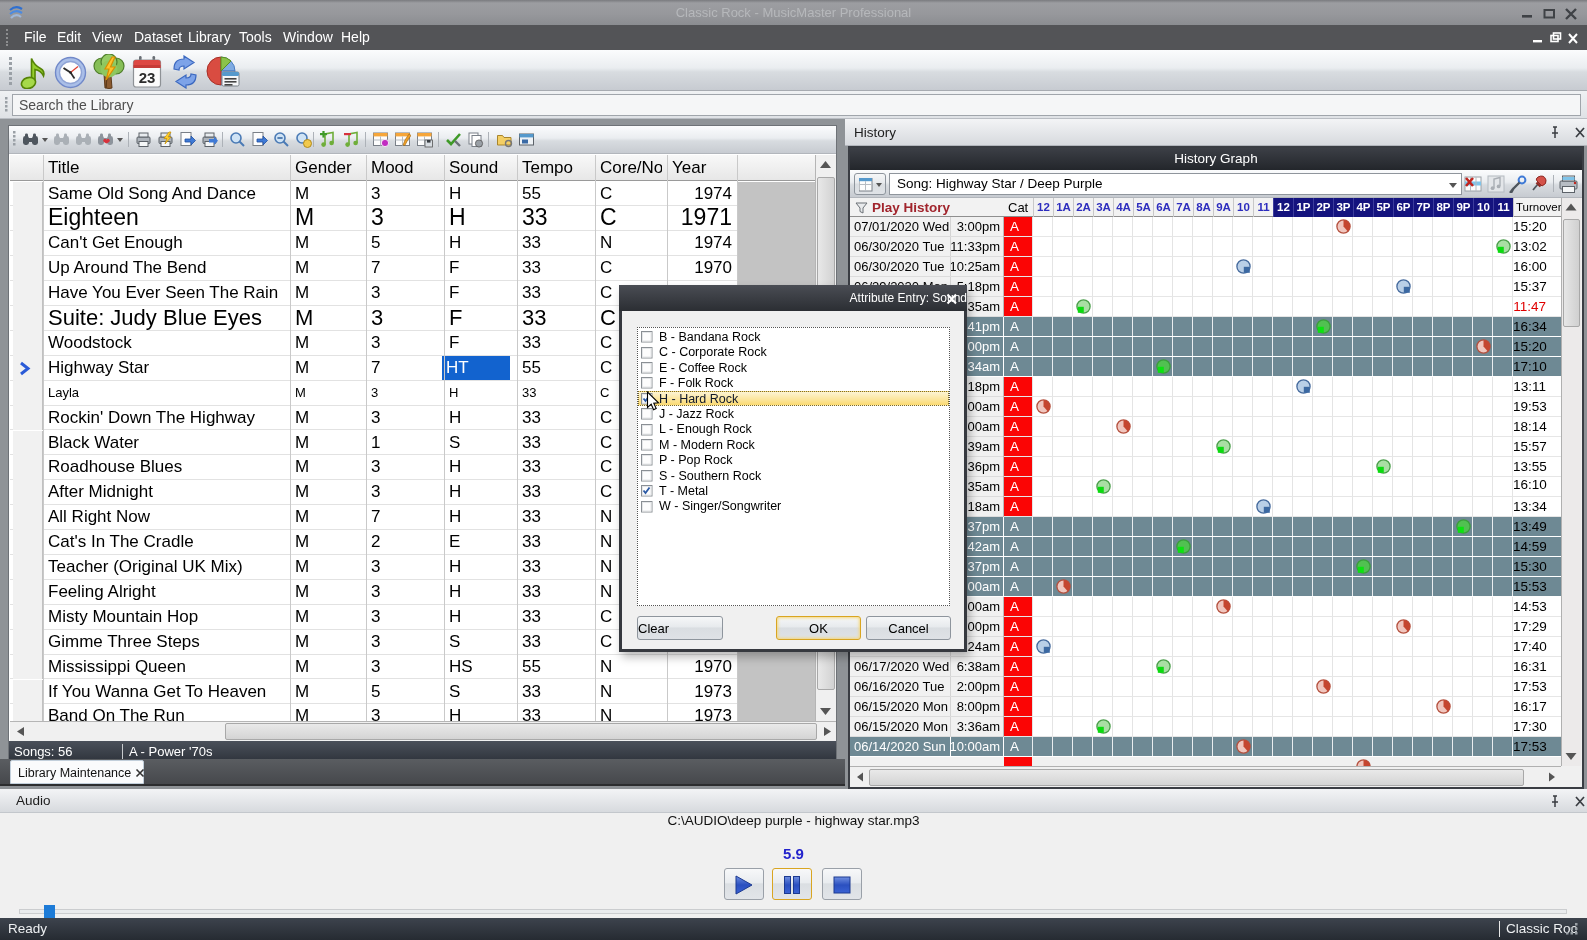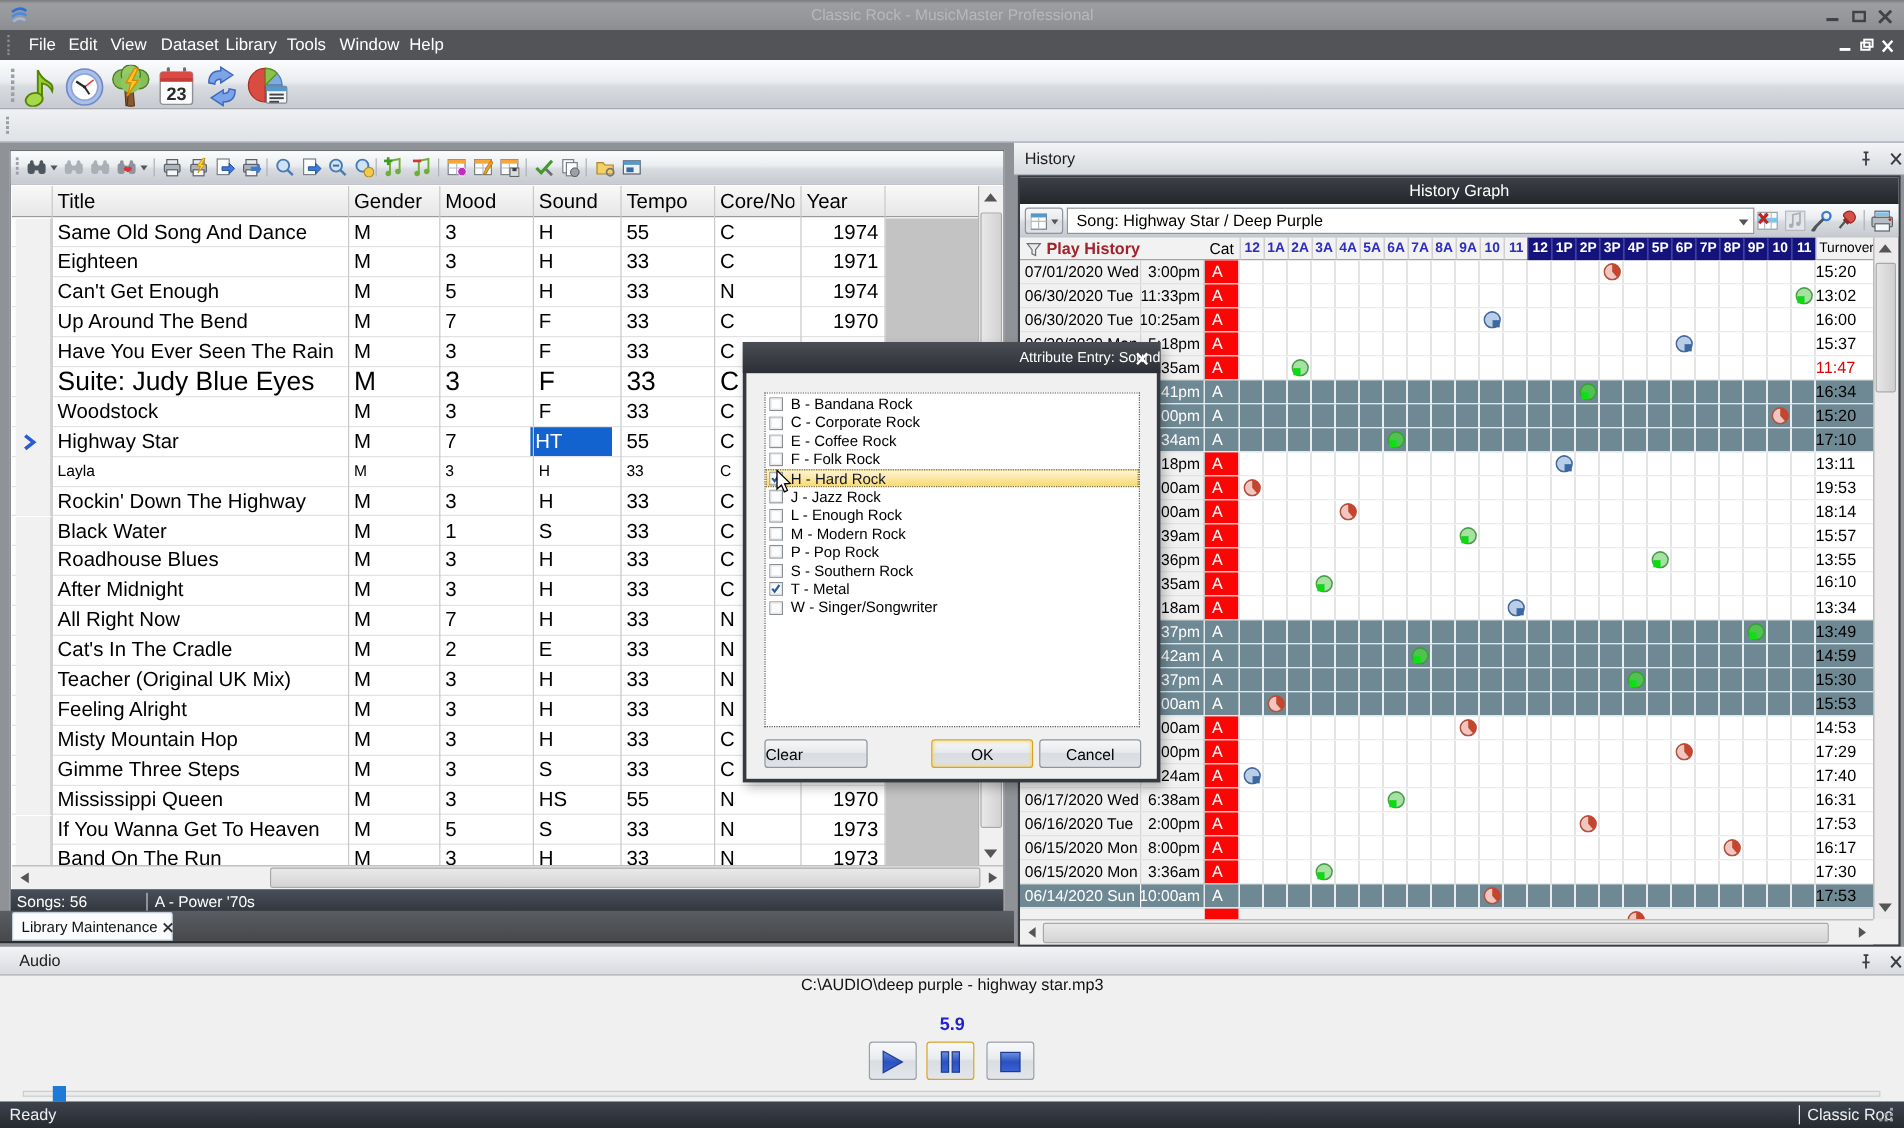--- a/index.html
+++ b/index.html
@@ -99,20 +99,21 @@
  </svg>
 </div>
 
 <div class="a" style="left:0;top:91px;width:1587px;height:28px;background:linear-gradient(#eff1f3,#dfe2e6);border-bottom:1px solid #b9bdc3">
  <svg class="a" style="left:5px;top:6px" width="4" height="17">
       <rect y="0" width="2.5" height="2.5" fill="#9aa0a6"></rect>
       <rect y="4" width="2.5" height="2.5" fill="#9aa0a6"></rect>
       <rect y="8" width="2.5" height="2.5" fill="#9aa0a6"></rect>
       <rect y="12" width="2.5" height="2.5" fill="#9aa0a6"></rect>
     </svg>
+ <div class="a" style="left:12px;top:3px;width:1569px;height:22px;background:#f5f6f7;border:1px solid #a0a5ab;font-size:14px;color:#4e4e4e;line-height:20px;padding-left:6px">Search the Library</div>
 </div>
 <div class="a" style="left:0;top:119px;width:1587px;height:670px;background:#8f9397"></div>
 <div class="a" style="left:8px;top:125px;width:829px;height:637px;border:1px solid #6e7277;background:#fff"></div>
 <div class="a silver" style="left:9px;top:126px;width:827px;height:28px;border-bottom:1px solid #b2b6bc"></div>
 <svg class="a" style="left:13px;top:131px" width="4" height="17">
     <rect y="0" width="2.5" height="2.5" fill="#9aa0a6"></rect>
     <rect y="4" width="2.5" height="2.5" fill="#9aa0a6"></rect>
     <rect y="8" width="2.5" height="2.5" fill="#9aa0a6"></rect>
     <rect y="12" width="2.5" height="2.5" fill="#9aa0a6"></rect>
   </svg>
@@ -261,21 +262,21 @@
 <div class="a" style="left:0;top:0.0px;width:805px;height:24.9px;border-bottom:1px solid #e2e2e2;font-size:17px;line-height:23.9px">
       <div class="a" style="left:3px;top:0;width:30px;height:24.9px;background:#f1f1f1;border-right:1px solid #c0c0c0"></div>
       <span class="a" style="left:38px;top:0;white-space:nowrap">Same Old Song And Dance</span>
       <span class="a" style="left:285px;top:0;white-space:nowrap">M</span>
       <span class="a" style="left:361px;top:0;white-space:nowrap">3</span>
       <span class="a" style="left:439px;top:0;white-space:nowrap">H</span>
       <span class="a" style="left:512px;top:0;white-space:nowrap">55</span>
       <span class="a" style="left:590px;top:0;white-space:nowrap">C</span>
       <span class="a" style="left:657px;top:0;width:65px;text-align:right">1974</span>
     </div>
-<div class="a" style="left:0;top:24.9px;width:729px;height:24.9px;border-bottom:1px solid #e2e2e2;font-size:17px;line-height:23.9px">
+<div class="a" style="left:0;top:24.9px;width:729px;height:24.9px;border-bottom:1px solid #e2e2e2;font-size:23px;line-height:23.9px">
       <div class="a" style="left:3px;top:0;width:30px;height:24.9px;background:#f1f1f1;border-right:1px solid #c0c0c0"></div>
       <span class="a" style="left:38px;top:0;white-space:nowrap">Eighteen</span>
       <span class="a" style="left:285px;top:0;white-space:nowrap">M</span>
       <span class="a" style="left:361px;top:0;white-space:nowrap">3</span>
       <span class="a" style="left:439px;top:0;white-space:nowrap">H</span>
       <span class="a" style="left:512px;top:0;white-space:nowrap">33</span>
       <span class="a" style="left:590px;top:0;white-space:nowrap">C</span>
       <span class="a" style="left:657px;top:0;width:65px;text-align:right">1971</span>
     </div>
 <div class="a" style="left:0;top:49.8px;width:805px;height:24.9px;border-bottom:1px solid #e2e2e2;font-size:17px;line-height:23.9px">

